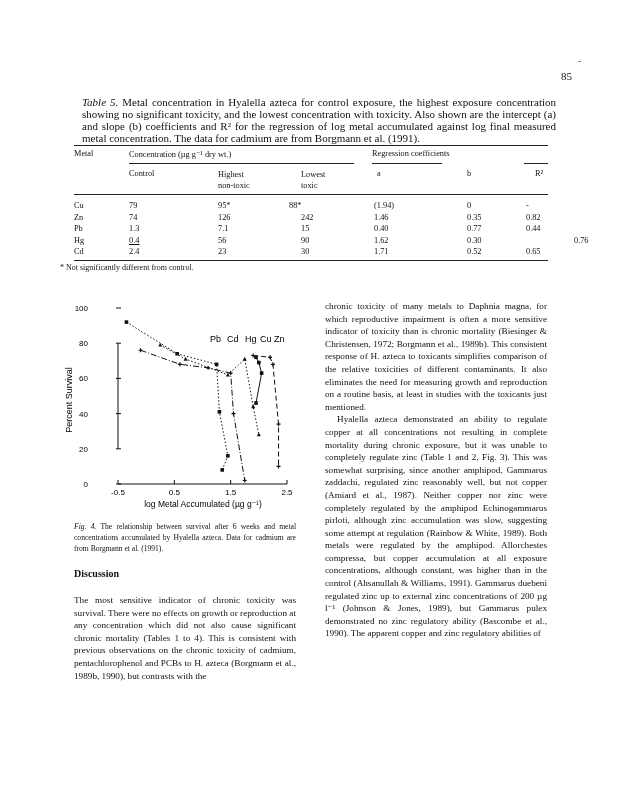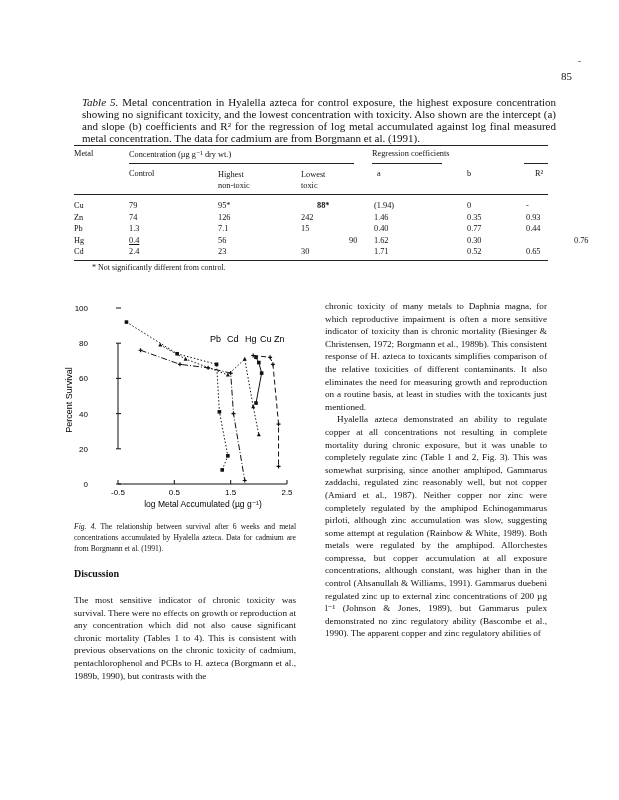--- a/index.html
+++ b/index.html
@@ -5,21 +5,21 @@
   html,body{margin:0;padding:0;background:#fff;}
   body{width:619px;height:800px;position:relative;overflow:hidden;font-family:"Liberation Serif","DejaVu Serif",serif;color:#111;}
   .abs{position:absolute;}
   .pagenum{left:561px;top:70px;font-size:11px;}
   .tick-mark{left:578px;top:56px;font-size:9px;}
   .caption{left:74px;top:96px;width:474px;font-size:11px;line-height:12px;text-align:justify;margin-left:8px;}
   .caption i{font-style:italic;}
   .tbl{left:74px;top:145px;width:474px;font-size:8.3px;}
   .rule{position:absolute;background:#222;height:1px;}
   .cell{position:absolute;white-space:nowrap;}
-  .foot{left:92px;top:263px;font-size:8px;}
+  .foot{left:60px;top:263px;font-size:8px;}
   .col{font-size:9.2px;line-height:12.6px;text-align:justify;width:222px;}
   .figcap{left:74px;top:521px;width:222px;font-size:7.6px;line-height:11px;text-align:justify;}
   .h-disc{left:74px;top:568px;font-size:10px;font-weight:bold;}
   .p-left{left:74px;top:594px;}
   .p-right{left:325px;top:300px;width:222px;}
   svg text{font-family:"Liberation Sans","DejaVu Sans",sans-serif;}
 </style>
 </head>
 <body>
 
@@ -51,42 +51,42 @@
   </div>
   <div class="cell" style="left:303px;top:24px;">a</div>
   <div class="cell" style="left:393px;top:24px;">b</div>
   <div class="cell" style="left:461px;top:24px;">R²</div>
   <div class="rule" style="left:0;top:49px;width:474px;"></div>
 
   <div id="tbl-rows">
       <div class="cell" style="left: 0px; top: 56px;">Cu</div>
       <div class="cell" style="left: 55px; top: 56px;">79</div>
       <div class="cell" style="left: 144px; top: 56px;">95*</div>
-      <div class="cell" style="left: 243px; top: 56px; font-weight: bold;">88*</div>
+      <div class="cell" style="left: 215px; top: 56px;">88*</div>
       <div class="cell" style="left: 300px; top: 56px;">(1.94)</div>
       <div class="cell" style="left: 393px; top: 56px;">0</div>
       <div class="cell" style="left: 452px; top: 56px;">-</div>
       <div class="cell" style="left: 0px; top: 67.5px;">Zn</div>
       <div class="cell" style="left: 55px; top: 67.5px;">74</div>
       <div class="cell" style="left: 144px; top: 67.5px;">126</div>
       <div class="cell" style="left: 227px; top: 67.5px;">242</div>
       <div class="cell" style="left: 300px; top: 67.5px;">1.46</div>
       <div class="cell" style="left: 393px; top: 67.5px;">0.35</div>
-      <div class="cell" style="left: 452px; top: 67.5px;">0.93</div>
+      <div class="cell" style="left: 452px; top: 67.5px;">0.82</div>
       <div class="cell" style="left: 0px; top: 79px;">Pb</div>
       <div class="cell" style="left: 55px; top: 79px;">1.3</div>
       <div class="cell" style="left: 144px; top: 79px;">7.1</div>
       <div class="cell" style="left: 227px; top: 79px;">15</div>
       <div class="cell" style="left: 300px; top: 79px;">0.40</div>
       <div class="cell" style="left: 393px; top: 79px;">0.77</div>
       <div class="cell" style="left: 452px; top: 79px; text-align: right;">0.44</div>
       <div class="cell" style="left: 0px; top: 90.5px;">Hg</div>
       <div class="cell" style="left: 55px; top: 90.5px; text-decoration: underline;">0.4</div>
       <div class="cell" style="left: 144px; top: 90.5px;">56</div>
-      <div class="cell" style="left: 227px; top: 90.5px; margin-left: 48px;">90</div>
+      <div class="cell" style="left: 227px; top: 90.5px;">90</div>
       <div class="cell" style="left: 300px; top: 90.5px;">1.62</div>
       <div class="cell" style="left: 393px; top: 90.5px;">0.30</div>
       <div class="cell" style="left: 452px; top: 90.5px; padding-left: 48px;">0.76</div>
       <div class="cell" style="left: 0px; top: 102px;">Cd</div>
       <div class="cell" style="left: 55px; top: 102px;">2.4</div>
       <div class="cell" style="left: 144px; top: 102px;">23</div>
       <div class="cell" style="left: 227px; top: 102px;">30</div>
       <div class="cell" style="left: 300px; top: 102px;">1.71</div>
       <div class="cell" style="left: 393px; top: 102px;">0.52</div>
       <div class="cell" style="left: 452px; top: 102px;">0.65</div>

